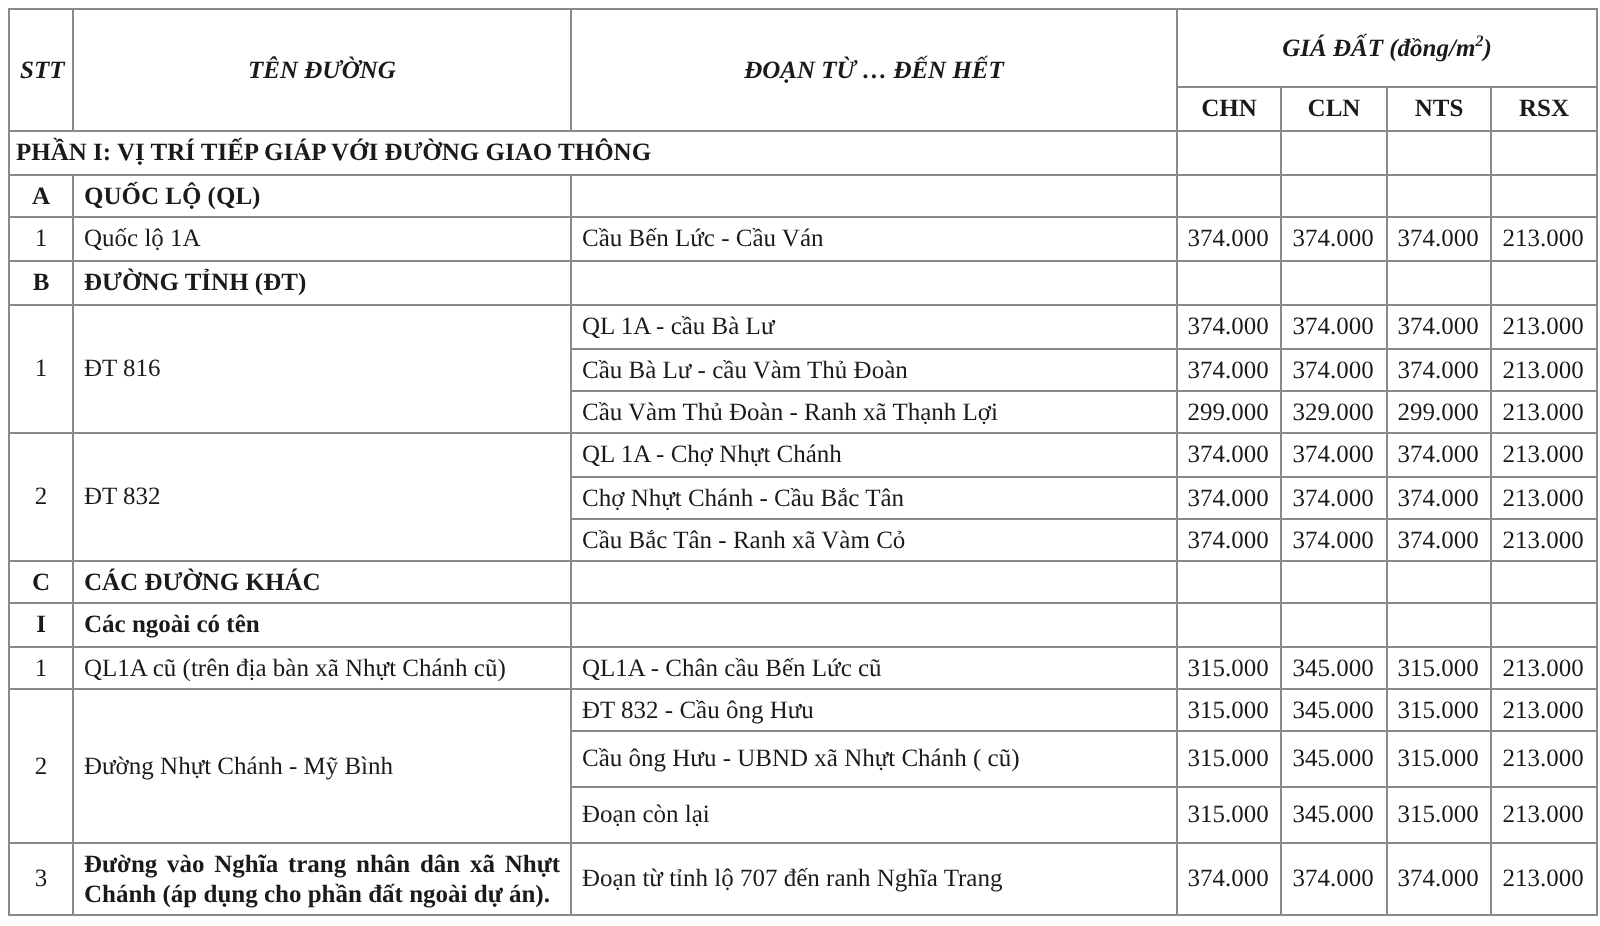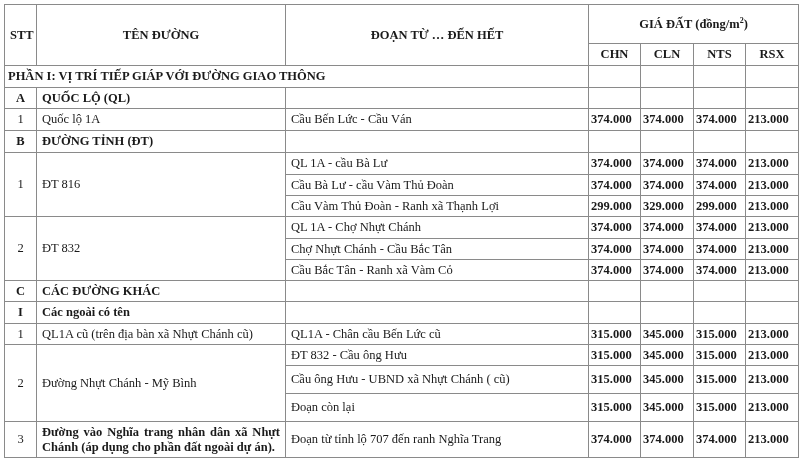--- a/index.html
+++ b/index.html
@@ -17,24 +17,24 @@
     border: 1px solid #8a8a8a;
     padding: 0 5px;
     vertical-align: middle;
     line-height: 15px;
     overflow: hidden;
     white-space: nowrap;
   }
   th { font-weight: bold; }
   .c { text-align: center; }
   .b { font-weight: bold; }
-  .num { text-align: left; padding: 0 3px 0 2px !important; font-weight: bold; }
+  .num { text-align: center; padding: 0 3px 0 2px !important; }
   .wrapcell { white-space: normal !important; text-align: justify; line-height: 15px; padding-top: 2px !important; padding-bottom: 2px !important; font-weight: bold; }
   .sup { font-size: 8px; vertical-align: super; line-height: 0; }
-  tr.h1 { height: 39px; }
+  tr.h1 { height: 39px; font-style: italic; }
   tr.h2 { height: 22px; }
   tr.rw { height: 21px; }
   tr.rw2 { height: 22px; }
   tr.rw3 { height: 28px; }
   tr.rw4 { height: 36px; }
 </style>
 </head>
 <body>
 
 <div class="wrap">

